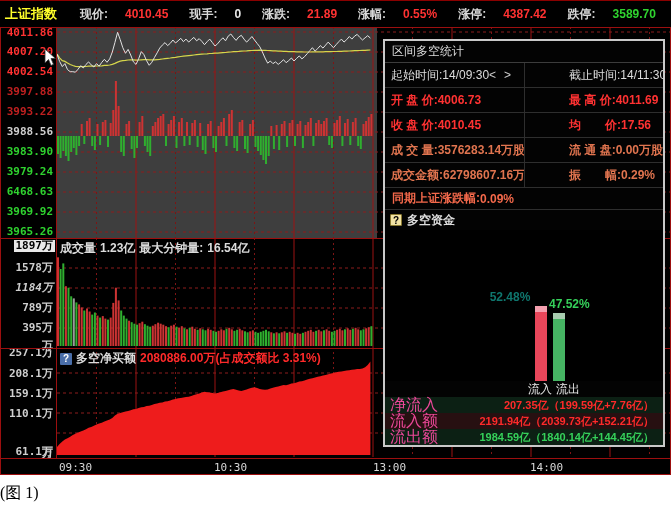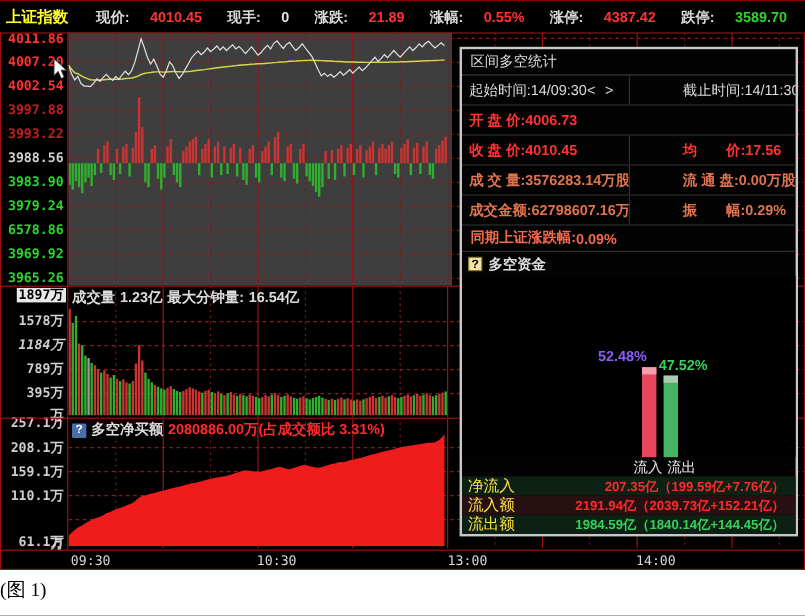--- a/index.html
+++ b/index.html
@@ -50,21 +50,21 @@
   .p-single{height:21px;display:flex;align-items:center;padding:0 7px;border-bottom:1px solid #2e2e2e;
             color:#f4694b;font-weight:bold;flex:none;}
   .f-header{height:20px;display:flex;align-items:center;gap:5px;padding:0 5px;color:#ddd;flex:none;font-weight:bold;}
   #funds-chart{flex:1;position:relative;background:#000;}
   .fbar{position:absolute;bottom:0;width:12px;}
   .fbar .cap{position:absolute;left:0;top:0;width:100%;height:6px;}
   .fpct{position:absolute;font-size:12px;font-weight:bold;width:60px;white-space:nowrap;}
   .f-inout{height:16px;position:relative;color:#e8e8e8;font-size:12px;flex:none;}
   .f-inout span{position:absolute;top:0;width:30px;text-align:center;}
   .stat-row{height:16px;display:flex;align-items:center;padding:0 5px;flex:none;}
-  .stat-row .sl{color:#fde047;width:48px;flex:none;font-size:13px;}
+  .stat-row .sl{color:#ec4899;width:48px;flex:none;font-size:16px;}
   .stat-row .sv{flex:1;text-align:right;font-weight:bold;font-size:11px;padding-right:4px;white-space:nowrap;}
   .bg-g{background:#0c2014;} .bg-r{background:#271011;}
   
   #caption{position:absolute;left:0;top:474px;width:671px;height:39px;background:#ffffff;color:#000;
            font:16px "Liberation Serif","DejaVu Serif",serif;line-height:36px;}
   #cursor{position:absolute;left:44px;top:48px;z-index:9;}
 </style>
 </head>
 <body>
 
@@ -89,21 +89,21 @@
   <div id="shell">
     <div id="axis-col">
         <div class="ax-label c-red" style="top: 0px;">4011.86</div>
         <div class="ax-label c-red" style="top: 19px;">4007.20</div>
         <div class="ax-label c-red" style="top: 39px;">4002.54</div>
         <div class="ax-label c-dred" style="top: 59px;">3997.88</div>
         <div class="ax-label c-dred" style="top: 79px;">3993.22</div>
         <div class="ax-label c-gray" style="top: 99px;">3988.56</div>
         <div class="ax-label c-green" style="top: 119px;">3983.90</div>
         <div class="ax-label c-green" style="top: 139px;">3979.24</div>
-        <div class="ax-label c-green" style="top: 159px;">6578.86</div>
+        <div class="ax-label c-green" style="top: 159px;">6468.63</div>
         <div class="ax-label c-green" style="top: 179px;">3969.92</div>
         <div class="ax-label c-green" style="top: 199px;">3965.26</div>
         <div class="ax-label c-gray ax-hl" style="top: 213px;">1897万</div>
         <div class="ax-label c-gray" style="top: 235px;">1578万</div>
         <div class="ax-label c-gray" style="top: 255px; font-style: italic;">1184万</div>
         <div class="ax-label c-gray" style="top: 275px;">789万</div>
         <div class="ax-label c-gray" style="top: 295px;">395万</div>
         <div class="ax-label c-gray" style="top: 313px;">万</div>
         <div class="ax-label c-gray" style="top: 320px;">257.1万</div>
         <div class="ax-label c-gray" style="top: 341px;">208.1万</div>
@@ -478,20 +478,24 @@
           <span>截止时间:</span>
           <span>14/11:30</span>
         </div>
       </div>
 
       <div class="p-row">
         <div class="p-cell lb-bright">
           <span>开 盘 价:</span>
           <span>4006.73</span>
         </div>
+        <div class="p-cell right lb-bright">
+          <span>最 高 价:</span>
+          <span>4011.69</span>
+        </div>
       </div>
 
       <div class="p-row">
         <div class="p-cell lb-bright">
           <span>收 盘 价:</span>
           <span>4010.45</span>
         </div>
         <div class="p-cell right lb-bright">
           <span>均　　价:</span>
           <span>17.56</span>
@@ -527,21 +531,21 @@
 
       <div class="f-header">
         <span class="help-ic help-yellow">?</span>
         <span>多空资金</span>
       </div>
 
       <div id="funds-chart">
           <div class="fbar" style="left: 150px; height: 75px; background: rgb(232, 70, 90);">
             <div class="cap" style="background: rgb(244, 159, 174);"></div>
           </div>
-          <div class="fpct" style="color: #8b5cf6; bottom: 77px; left: 96px; text-align: right; width: 58px;">52.48%</div>
+          <div class="fpct" style="color: #0f766e; bottom: 77px; left: 96px; text-align: center; width: 58px;">52.48%</div>
           <div class="fbar" style="left: 168px; height: 68px; background: rgb(70, 180, 99);">
             <div class="cap" style="background: rgb(168, 205, 176);"></div>
           </div>
           <div class="fpct" style="color: rgb(53, 208, 90); bottom: 70px; left: 164px; text-align: left;">47.52%</div>
         </div>
 
       <div class="f-inout">
         <span style="left:140px;">流入</span>
         <span style="left:168px;">流出</span>
       </div>

